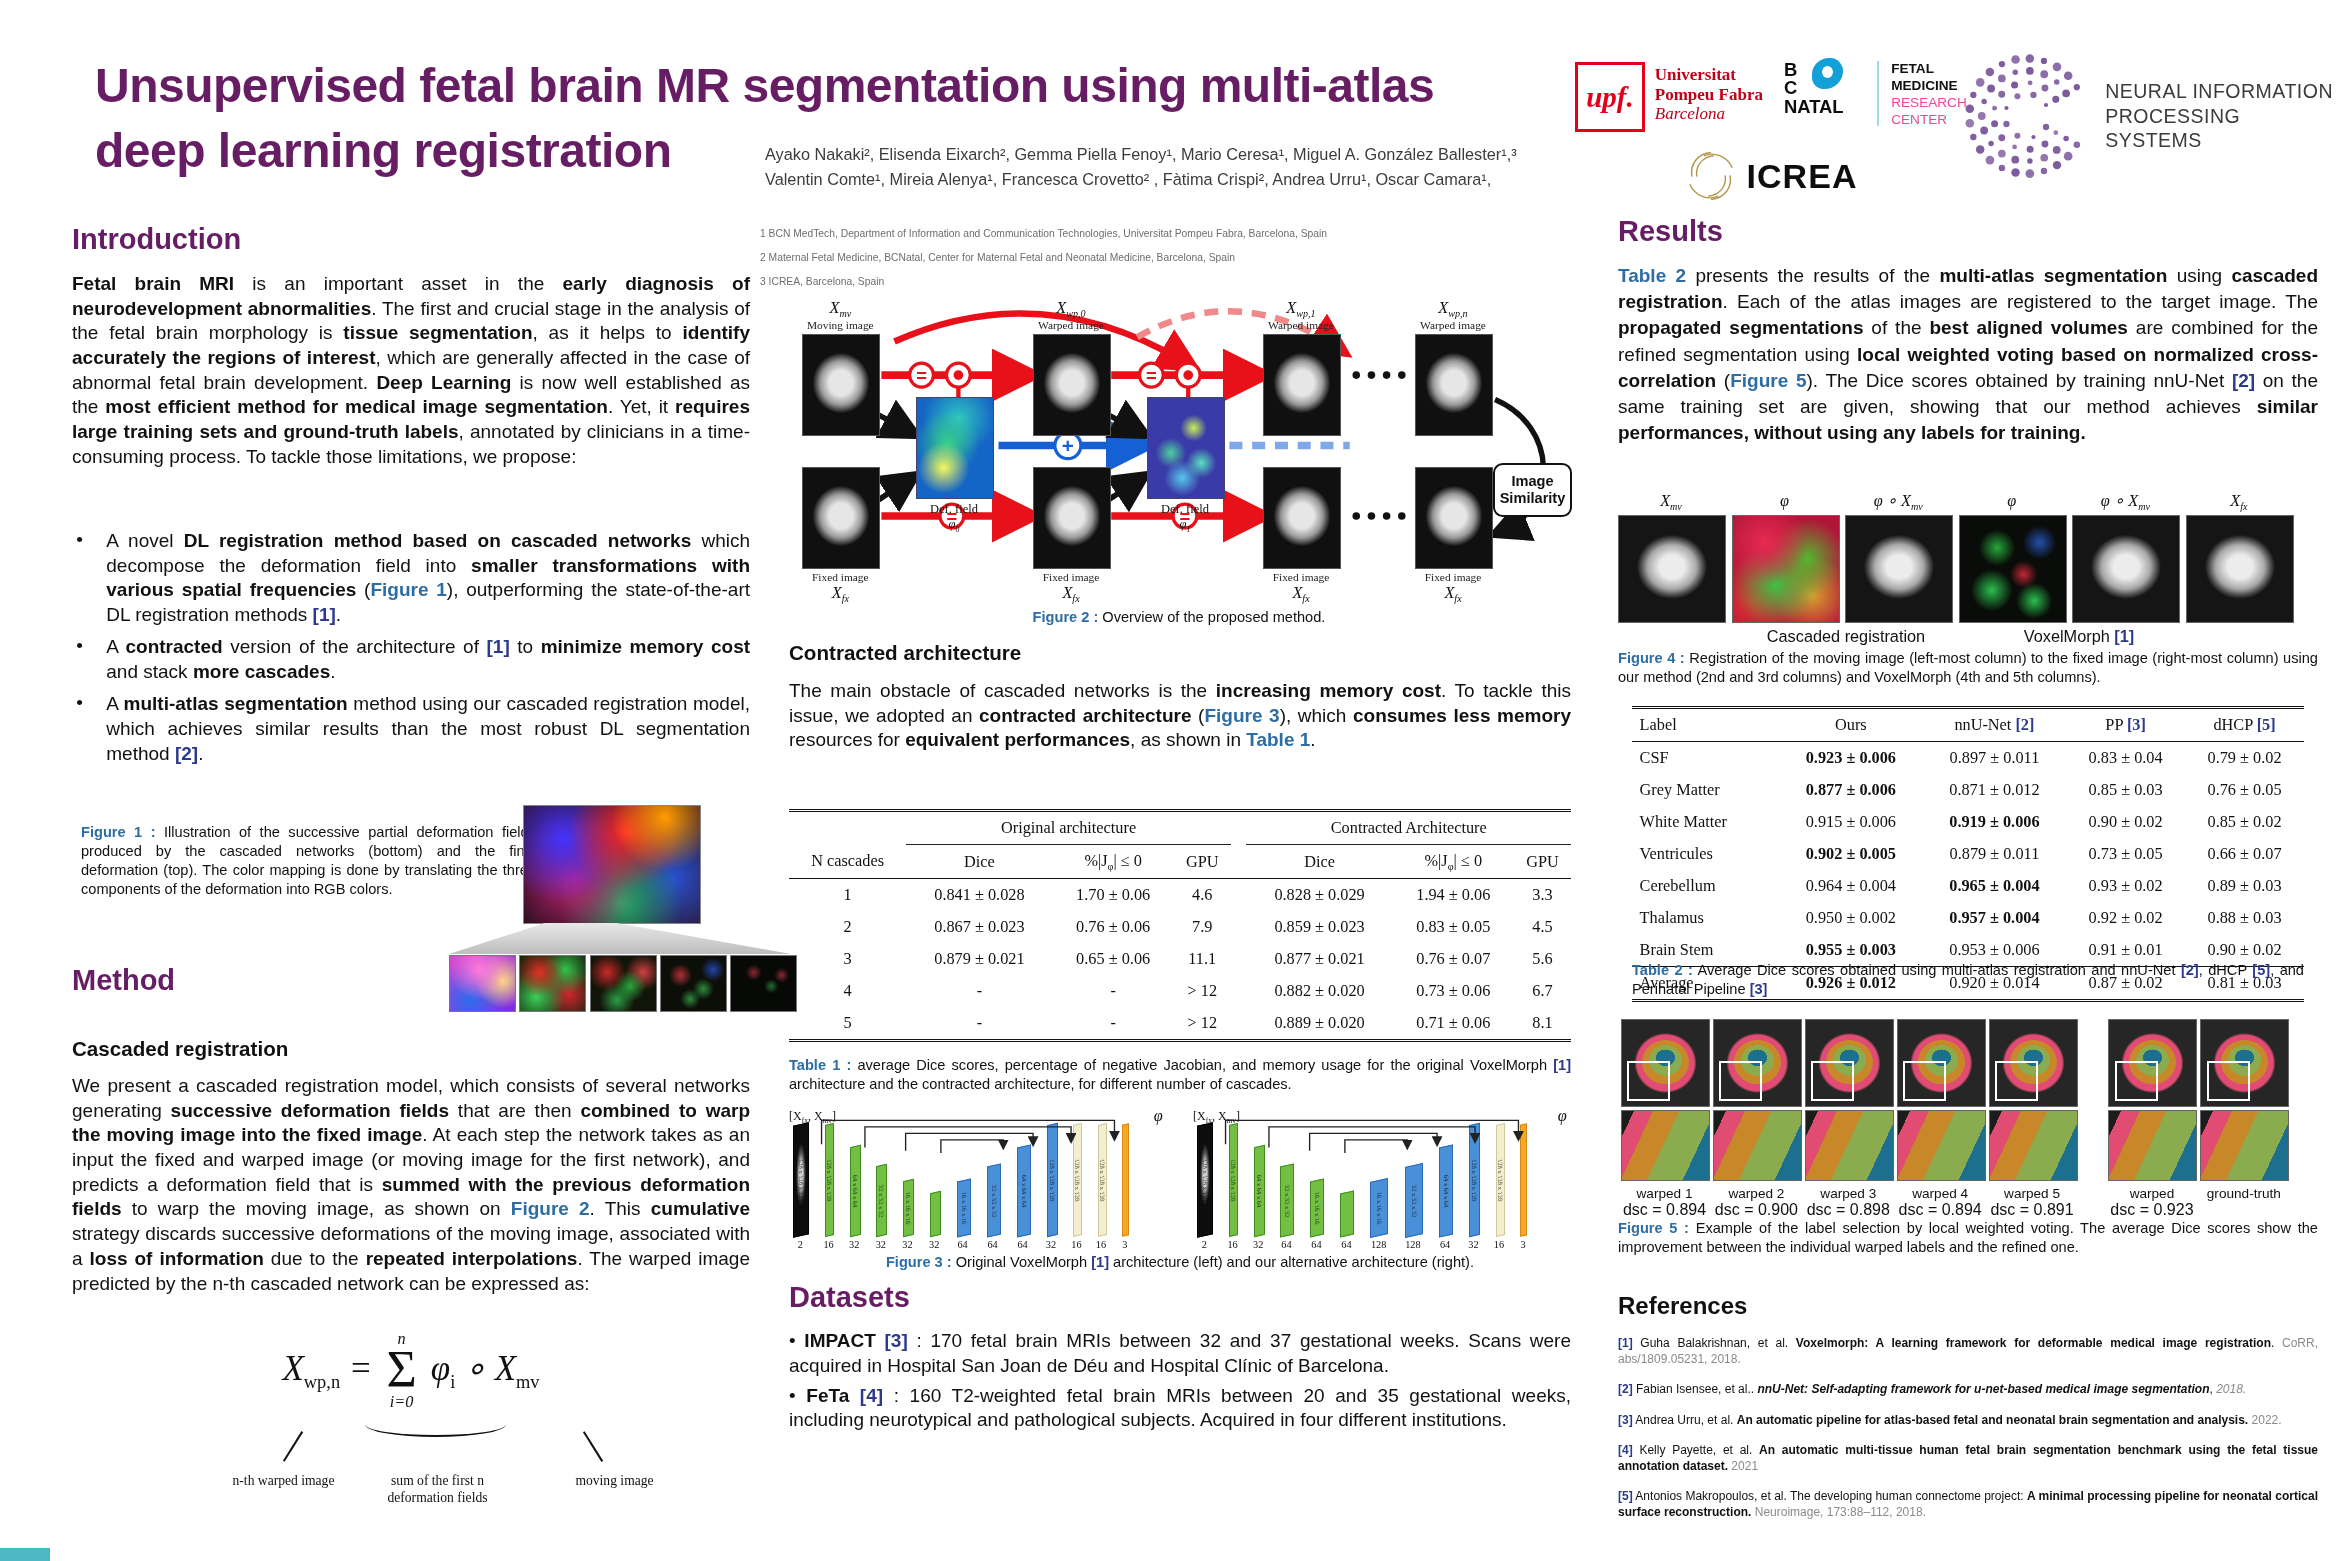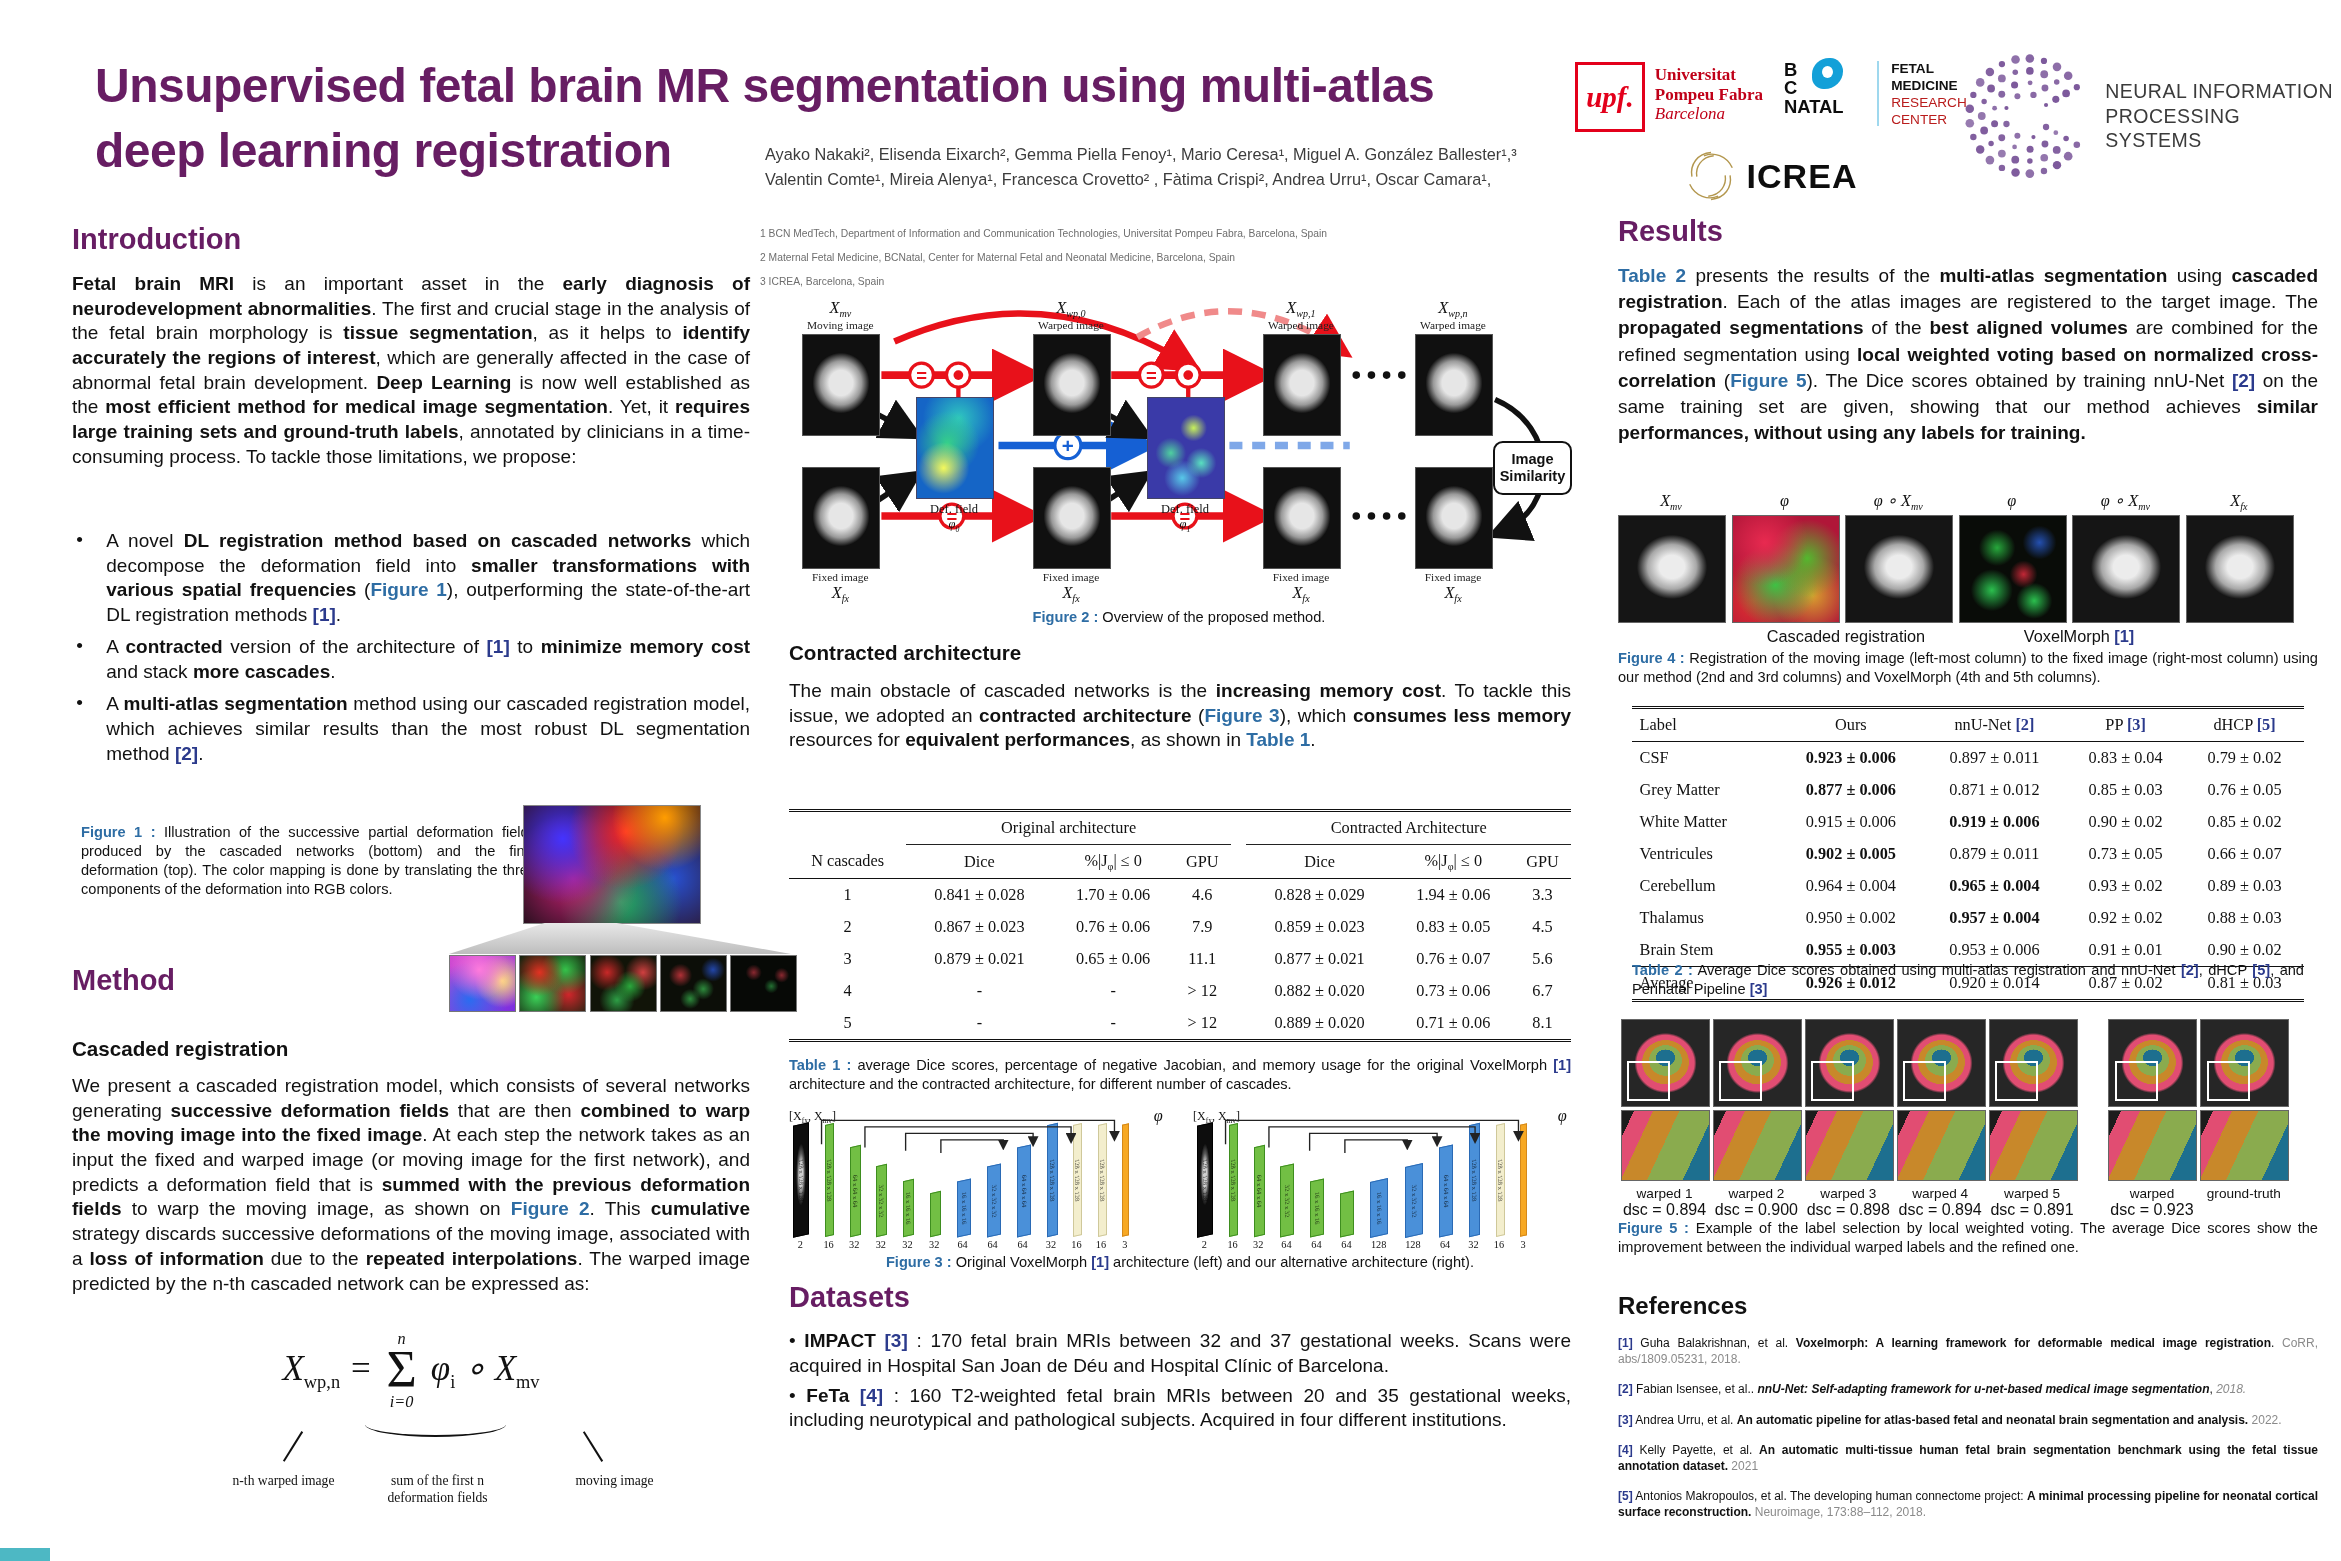--- a/index.html
+++ b/index.html
@@ -89,21 +89,21 @@
   .fld0{background:radial-gradient(circle at 35% 70%, #f4f95c, rgba(244,249,92,0) 30%),
         radial-gradient(circle at 40% 45%, #35d08a, rgba(53,208,138,0) 45%),
         radial-gradient(circle at 55% 20%, #2fc6c0, rgba(47,198,192,0) 40%),#1565c6;}
   .fld1{background:radial-gradient(circle at 60% 30%, #c8f25a, rgba(200,242,90,0) 16%),
         radial-gradient(circle at 30% 55%, #4fd0a0, rgba(79,208,160,0) 20%),
         radial-gradient(circle at 70% 65%, #59e0c0, rgba(89,224,192,0) 18%),
         radial-gradient(circle at 45% 80%, #58c8e8, rgba(88,200,232,0) 20%),#3a3aa8;}
   .f2flab{font-family:"Liberation Serif",serif;font-size:12.5px;line-height:1.2;margin-top:3.3px;}
   .f2sim{position:absolute;border:2.7px solid #111;border-radius:9.8px;background:#fff;
          font-size:14.6px;font-weight:700;text-align:center;line-height:1.2;
-         display:flex;align-items:center;justify-content:center;}
+         display:flex;align-items:center;justify-content:center;margin-top:22px;}
   .f2svg{position:absolute;left:0;top:0;pointer-events:none;}
 
   
   .t-outer{border-top:3.8px double #111;border-bottom:3.8px double #111;}
   table.tbl{width:100%;border-collapse:collapse;font-family:"Liberation Serif",serif;}
   .tbl th,.tbl td{text-align:center;font-size:16.3px;font-weight:400;padding:6px 2.2px;}
   .tbl th{font-weight:400;}
   .tbl .grp{border-bottom:1.1px solid #222;}
   .tbl tr.colhead th{border-bottom:1.6px solid #111;}
   .tbl td b,.tbl th b{font-weight:700;}
@@ -167,21 +167,21 @@
           font-family:"Liberation Serif",serif;font-style:italic;font-weight:700;font-size:29px;color:#e3001b;}
   .upftxt{font-family:"Liberation Serif",serif;color:#c00018;font-size:17px;font-weight:700;line-height:1.15;padding-top:3.3px;}
   .upftxt .it{font-style:italic;font-weight:400;}
   .bcn{display:flex;gap:12px;align-items:flex-start;}
   .bcnL{position:relative;width:81px;font-weight:800;font-size:18.4px;line-height:1.0;color:#0d0d0d;}
   .bcnblob{position:absolute;left:28px;top:-3.3px;width:31px;height:31px;background:#13a0d8;
            border-radius:58% 42% 62% 38%/55% 45% 60% 40%;}
   .bcnblob:after{content:"";position:absolute;left:9.8px;top:8.7px;width:11px;height:12px;background:#fff;border-radius:50%;}
   .bcndiv{width:2.2px;height:65px;background:#9fd8ee;}
   .fmrc{font-size:13.6px;line-height:1.25;font-weight:700;color:#111;}
-  .fmrc .lt{color:#b91c1c;font-weight:400;}
+  .fmrc .lt{color:#ec4899;font-weight:400;}
   .icrea{display:flex;align-items:center;gap:5.4px;}
   .icreatxt{font-size:34px;font-weight:700;letter-spacing:1.1px;color:#0d0d0d;}
   .nips{display:flex;align-items:center;gap:7.6px;}
   .nipstxt{font-size:19.5px;color:#3b3b3b;line-height:1.25;letter-spacing:0.5px;}
 
   .corner{background:#4db8c4;}
 </style>
 </head>
 <body>
 

